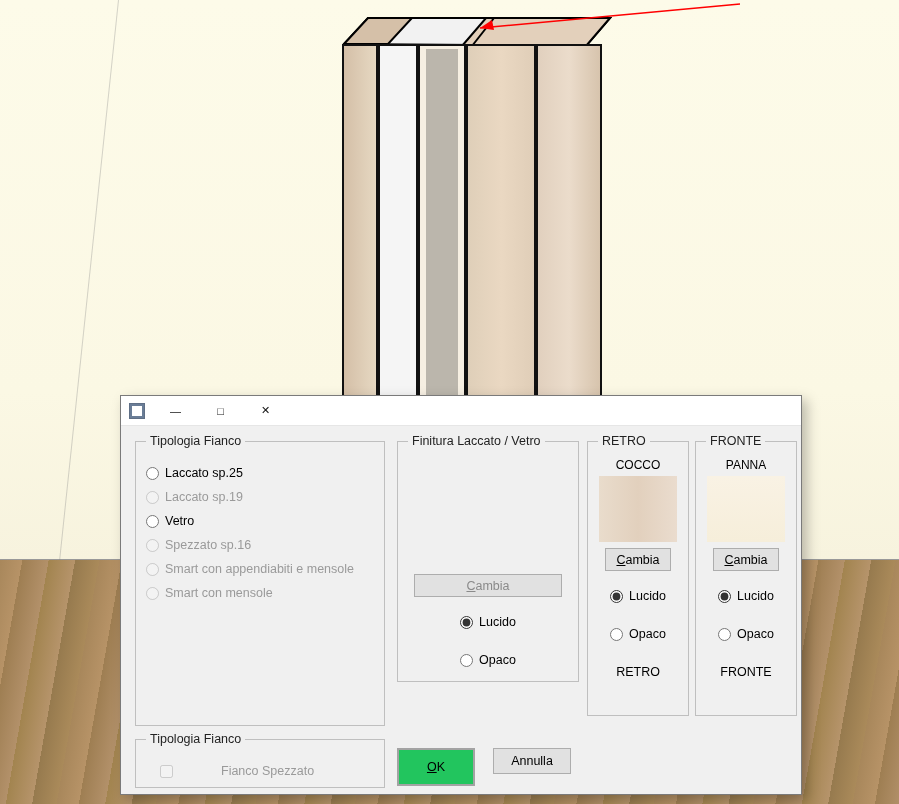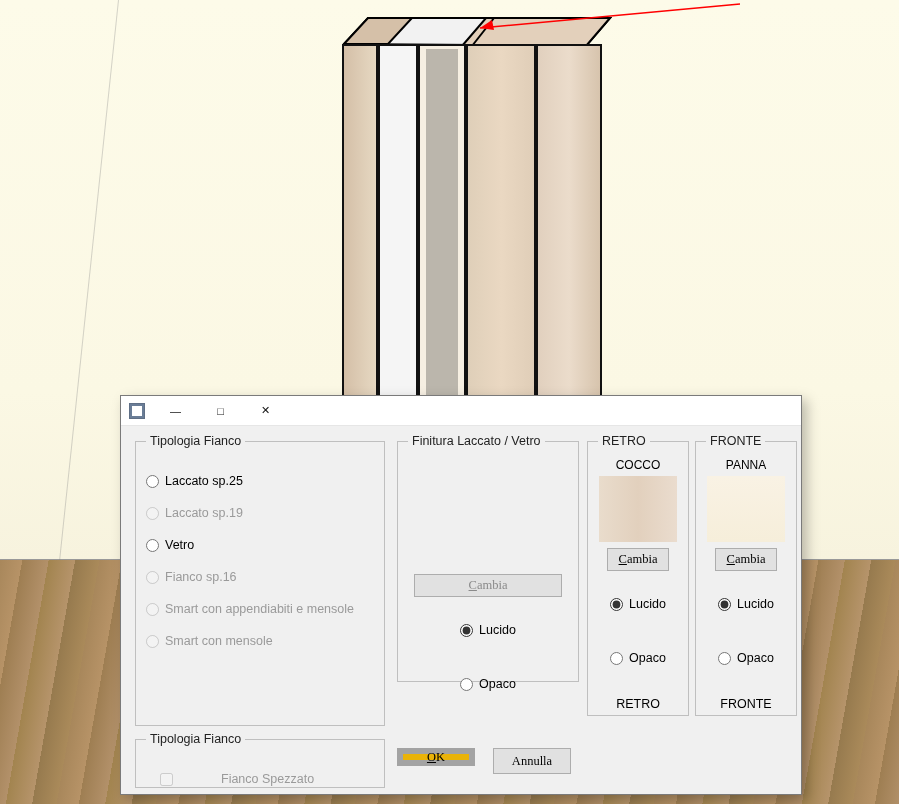--- a/index.html
+++ b/index.html
@@ -100,38 +100,37 @@
     font-size: 12.5px; padding: 0 4px; color:#222;
   }
   .grp-tipologia { left: 14px; top: 8px; width: 250px; height: 292px; }
   .grp-tip2 { left: 14px; top: 306px; width: 250px; height: 56px; }
   .grp-finitura { left: 276px; top: 8px; width: 182px; height: 248px; }
   .grp-retro { left: 466px; top: 8px; width: 102px; height: 282px; }
   .grp-fronte { left: 574px; top: 8px; width: 102px; height: 282px; }
 
   .radio-row, .check-row {
     display:flex; align-items:center; gap:6px;
-    margin: 18px 0; font-size: 12.5px;
+    margin: 10px 0; font-size: 12.5px;
   }
   .radio-row.disabled, .check-row.disabled { color:#9a9a9a; }
   .radio-row input, .check-row input { margin:0; }
   .swatch {
     width: 78px; height: 66px; margin: 4px auto 6px auto;
   }
   .sw-cocco { background: linear-gradient(to right,#e9dccc,#e2d0bd,#eadcce); }
   .sw-panna { background: linear-gradient(to bottom,#f9f2e4,#f6eeda); }
   .btn {
     display:inline-flex; align-items:center; justify-content:center;
     background:#e1e1e1; border:1px solid #adadad; height:23px;
     font-size:12.5px; padding:0 10px; min-width:62px;
     color:#000;
-    font-family:Liberation Serif, serif;
   }
   .btn.disabled { color:#8a8a8a; }
-  .btn.primary { height:18px; min-width:78px; border:6px solid #a3a3a3; background:#eab308; }
+  .btn.primary { height:38px; min-width:78px; border:2px solid #a3a3a3; background:#22c55e; }
   .center { text-align:center; }
   .mat-label { text-align:center; font-size:12px; margin:2px 0 0 0; }
   .footer-btns {
     position:absolute; left: 276px; top: 322px; display:flex; gap:18px;
   }
   .retro-caption { text-align:center; margin-top:14px; font-size:12.5px;}
   .swatch-wrap { margin-top:2px; }
   
   input[type=radio], input[type=checkbox] { width:13px; height:13px; accent-color:#333; }
   .mnemonic { text-decoration: underline; }
@@ -188,21 +187,21 @@
       <label class="radio-row disabled">
         <input type="radio" name="tip" disabled="" style="">
         <span>Laccato sp.19</span>
       </label>
       <label class="radio-row">
         <input type="radio" name="tip" style="">
         <span>Vetro</span>
       </label>
       <label class="radio-row disabled">
         <input type="radio" name="tip" disabled="" style="">
-        <span>Fianco sp.16</span>
+        <span>Spezzato sp.16</span>
       </label>
       <label class="radio-row disabled">
         <input type="radio" name="tip" disabled="" style="">
         <span>Smart con appendiabiti e mensole</span>
       </label>
       <label class="radio-row disabled">
         <input type="radio" name="tip" disabled="" style="">
         <span>Smart con mensole</span>
       </label>
     </fieldset>

